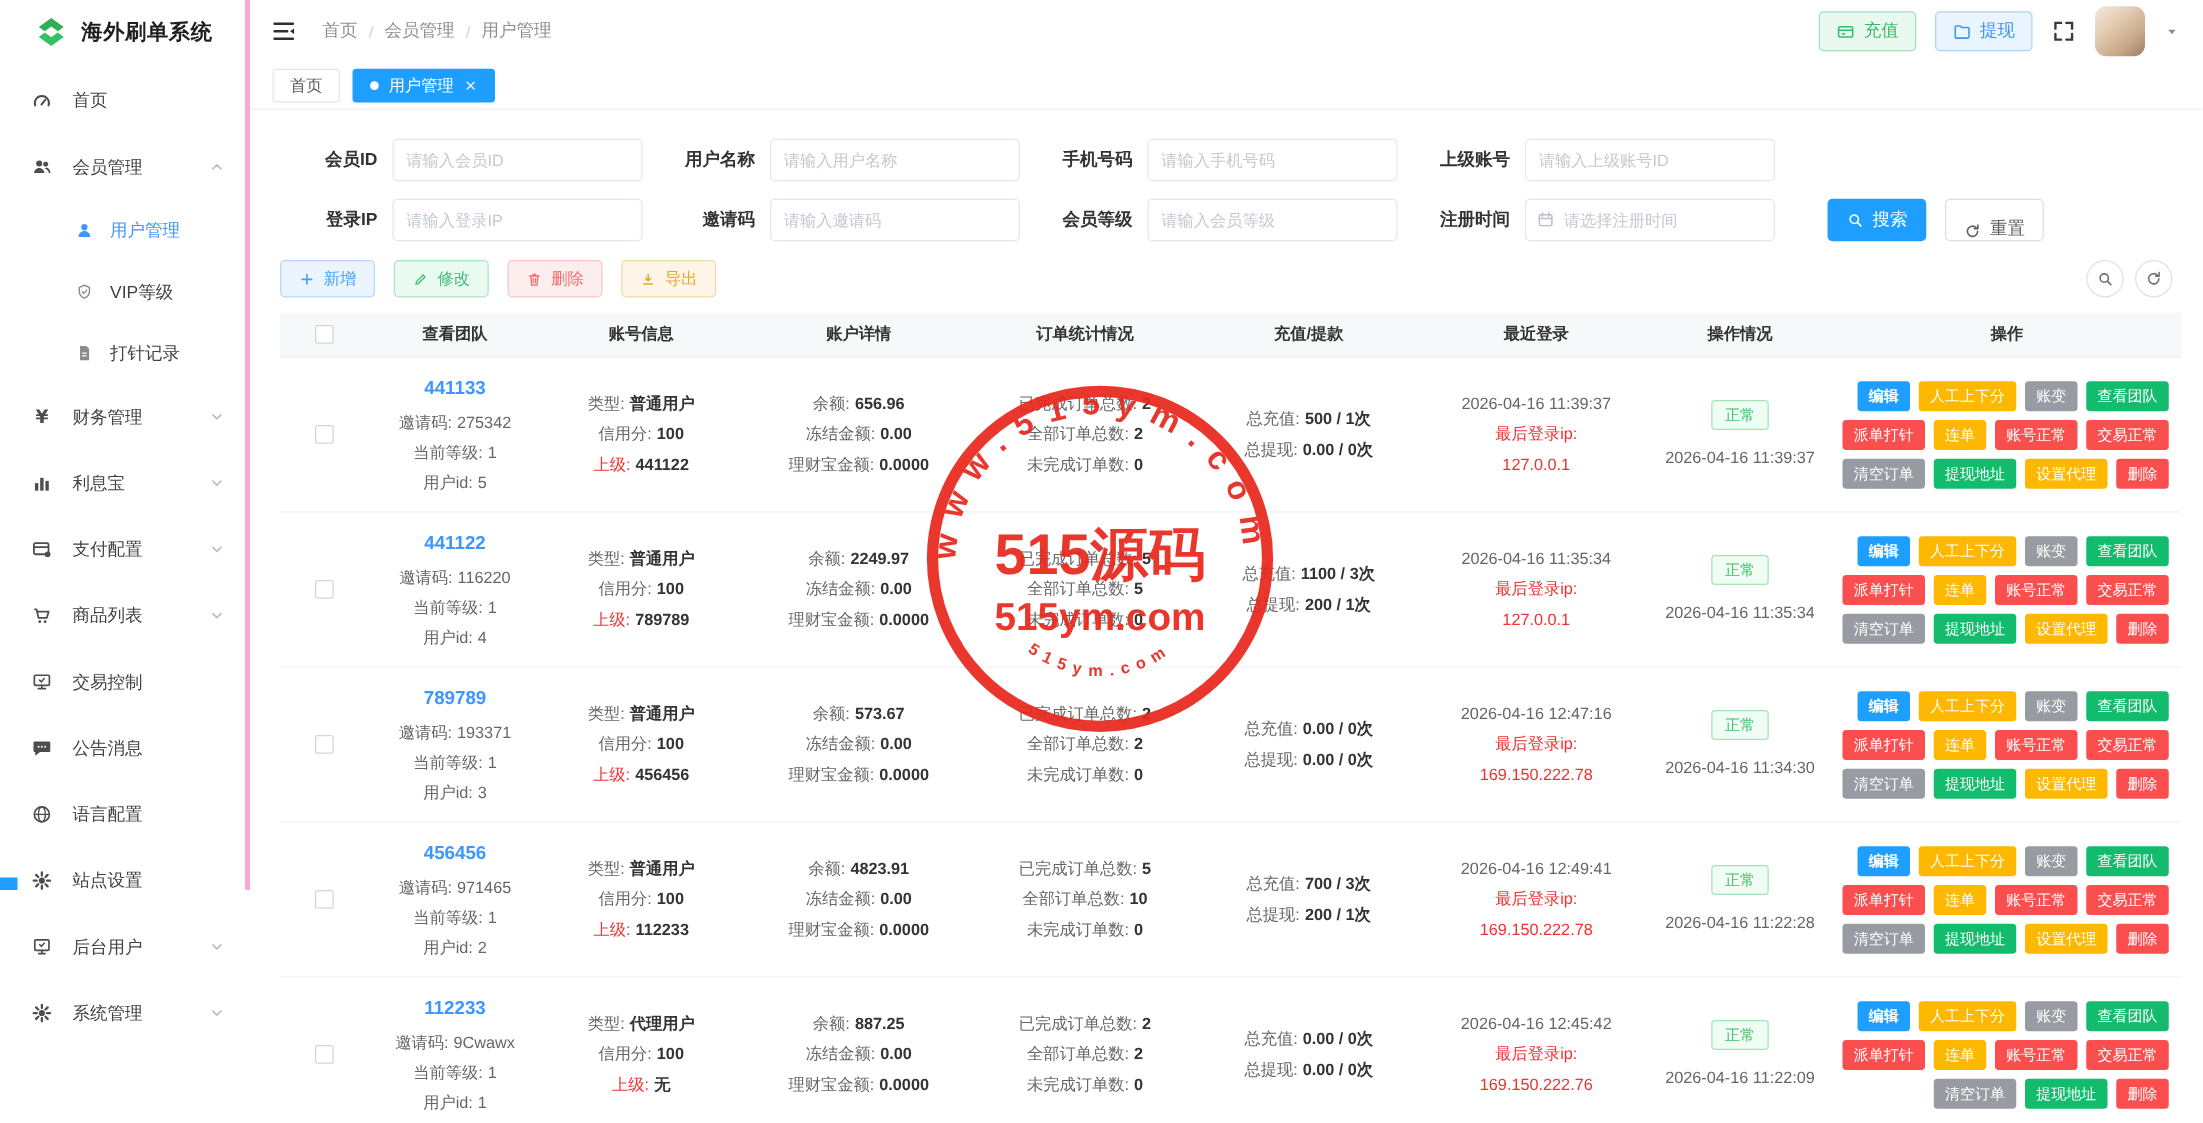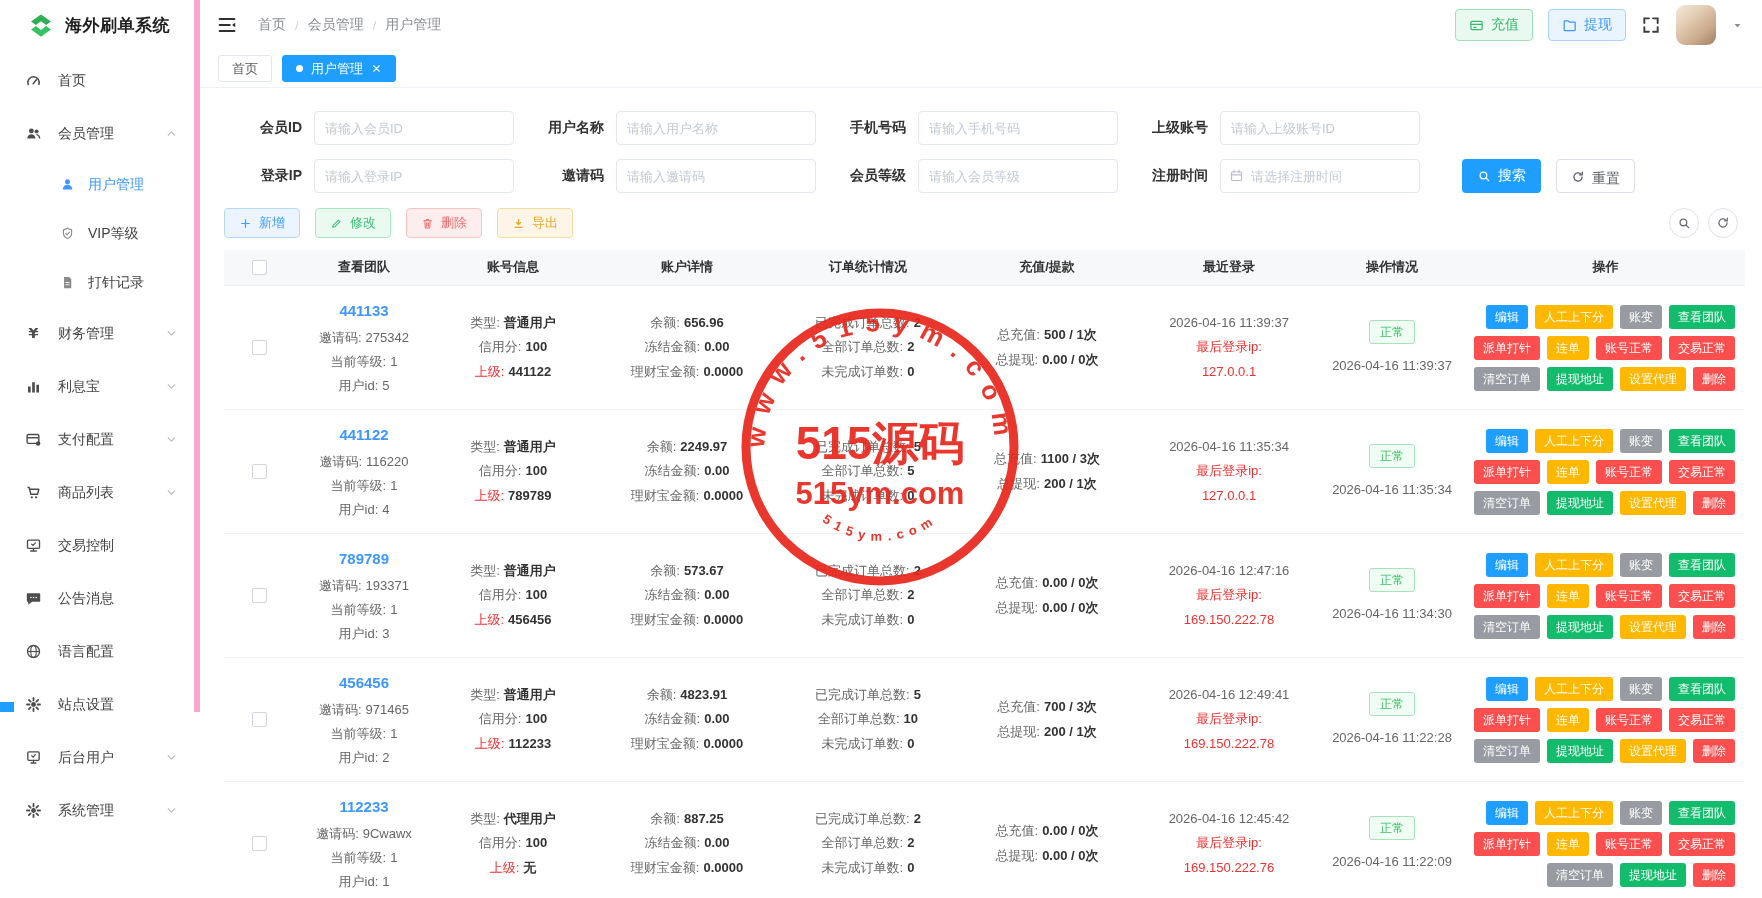--- a/index.html
+++ b/index.html
@@ -5,21 +5,21 @@
   * { margin:0; padding:0; box-sizing:border-box; }
   html,body { width:1762px; height:898px; }
   body {
     position:relative; overflow:hidden; background:#fff;
     font-family:"Liberation Sans","DejaVu Sans",sans-serif;
     color:#333; font-size:13px;
   }
   svg.ic { display:block; flex:none; }
 
   
-  .sidebar { position:absolute; left:0; top:0; width:200px; height:712px; background:#fff; border-right:6px solid #f9a8d4; z-index:3; }
+  .sidebar { position:absolute; left:0; top:0; width:200px; height:712px; background:#fff; border-right:4px solid #f9a8d4; z-index:3; }
   .logo-row { height:50px; display:flex; align-items:center; padding-left:28px; gap:11px; }
   .logo-title { font-size:17px; font-weight:bold; color:#1f1f1f; letter-spacing:.5px; }
   .menu { padding-top:4px; }
   .menu-item { display:flex; align-items:center; height:53px; padding-left:25px; gap:16px; font-size:14px; color:#424242; cursor:pointer; position:relative; }
   .menu-item .mi-icon { width:17px; height:17px; color:#4d4d4d; }
   .menu-item.sub { padding-left:60px; gap:13px; height:49px; }
   .menu-item.sub .mi-icon { width:15px; height:15px; color:#8a8a8a; }
   .menu-item.active { color:var(--c-link,#3e97ff); }
   .menu-item.active .mi-icon { color:var(--c-link,#3e97ff); }
   .mi-chev { position:absolute; right:16px; width:13px; height:13px; color:#b9bec6; }
@@ -55,21 +55,21 @@
   .f-row { display:flex; align-items:center; height:48px; }
   .f-group { display:flex; align-items:center; width:302px; flex:none; }
   .f-label { width:90px; text-align:right; font-size:14px; font-weight:bold; color:#333; padding-right:12px; flex:none; }
   .inp-wrap { position:relative; }
   .f-input { width:200px; height:34px; border:1px solid #e2e6ed; border-radius:4px; padding:16px 10px; font-size:13px; color:#333; outline:none; background:#fff; }
   .f-input.with-ic { padding-left:30px; }
   .inp-ic { position:absolute; left:9px; top:9px; width:15px; height:15px; color:#b9bfc9; }
   input::placeholder { color:#c3c9d2; }
   .form-actions { display:flex; gap:15px; margin-left:30px; }
   .btn-search { height:34px; padding:14px 15px; background:var(--c-accent,#1e9fff); color:#fff; border:none; border-radius:4px; font-size:14px; display:inline-flex; align-items:center; gap:7px; cursor:pointer; }
-  .btn-reset { height:34px; padding:10px 14px; background:#fff; color:#5c6066; border:1px solid #dcdfe6; border-radius:4px; font-size:14px; display:inline-flex; align-items:flex-start; gap:7px; cursor:pointer; }
+  .btn-reset { height:34px; padding:0 14px; background:#fff; color:#5c6066; border:1px solid #dcdfe6; border-radius:4px; font-size:14px; display:inline-flex; align-items:flex-end; gap:7px; cursor:pointer; }
   .btn-search .ic,.btn-reset .ic { width:14px; height:14px; }
 
   .toolbar { display:flex; align-items:center; margin:8px 24px 12px 24px; gap:15px; position:relative; }
   .tbtn { height:30px; padding:0 14px; border-radius:4px; font-size:13px; display:inline-flex; align-items:center; gap:7px; border:1px solid; cursor:pointer; background:#fff; }
   .tbtn .ic { width:13px; height:13px; }
   .tbtn.add { background:#ecf5ff; border-color:#b3d8ff; color:#409eff; }
   .tbtn.edit { background:#eafaf1; border-color:#a9e6c4; color:#3cbf77; }
   .tbtn.del { background:#fdeeee; border-color:#f8c5c5; color:#f56c6c; }
   .tbtn.exp { background:#fdf6e8; border-color:#f3dc9f; color:#e8a723; }
   .tool-circles { position:absolute; right:0; top:0; display:flex; gap:9px; }
@@ -88,21 +88,21 @@
   .checkbox { width:15px; height:15px; border:1px solid #d2d6dc; border-radius:2px; background:#fff; cursor:pointer; }
   .uid-link { color:var(--c-link,#3e97ff); font-weight:bold; font-size:15px; margin-bottom:2px; cursor:pointer; }
   .tlab { color:#666; }
   .tval { color:#333; font-weight:bold; margin-left:4px; }
   .tplain { color:#666; margin-left:4px; }
   .redtxt { color:var(--c-redText,#f23030); }
   .badge-normal { border:1px solid #a4e4b8; background:#f0fdf4; color:var(--c-badge,#3cc065); font-size:12px; padding:3px 10px; border-radius:3px; }
   .status-cell { gap:13px; }
   .actwrap { display:flex; flex-wrap:wrap; justify-content:flex-end; gap:7px; width:268px; margin-left:auto; margin-right:10px; }
   .abtn { padding:6px 9px; border-radius:3px; color:#fff; font-size:12px; line-height:1; cursor:pointer; white-space:nowrap; }
-  .abtn.blue{background:var(--c-accent,#1e9fff);} .abtn.orange{background:var(--c-orange,#ffb800);}
+  .abtn.blue{background:var(--c-accent,#1e9fff);font-weight:bold;} .abtn.orange{background:var(--c-orange,#ffb800);}
   .abtn.gray{background:var(--c-gray,#989ba1);text-align:center;} .abtn.green{background:var(--c-green,#13bb6d);}
   .abtn.red{background:var(--c-red,#fb4f4f);}
 
   
   .stamp { position:absolute; left:730px; top:297px; width:300px; height:300px; z-index:5; pointer-events:none; opacity:.93; }
 </style>
 </head>
 <body>
 
 <svg width="0" height="0" style="position:absolute">

